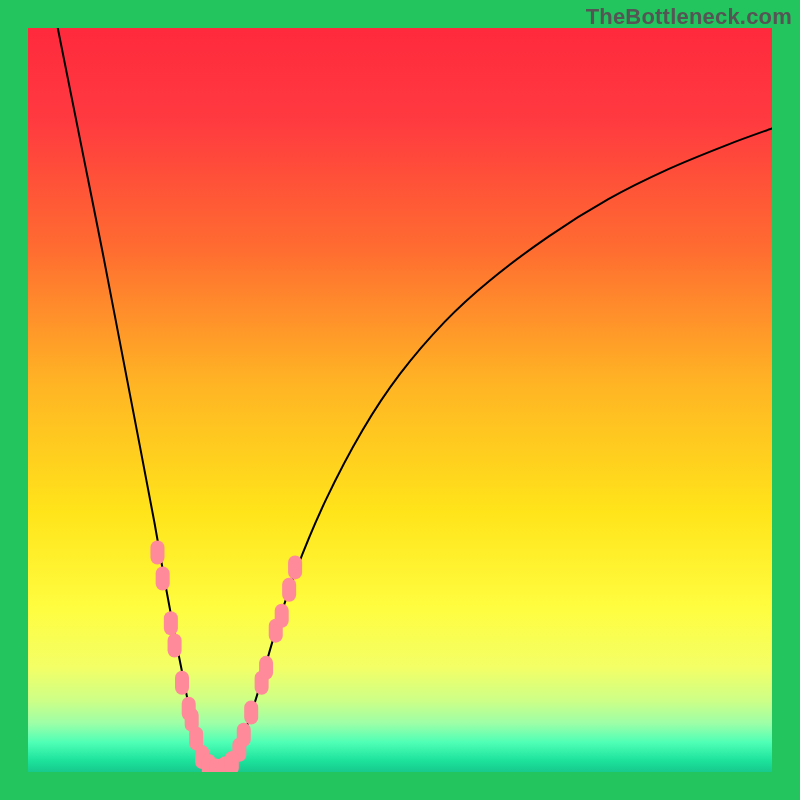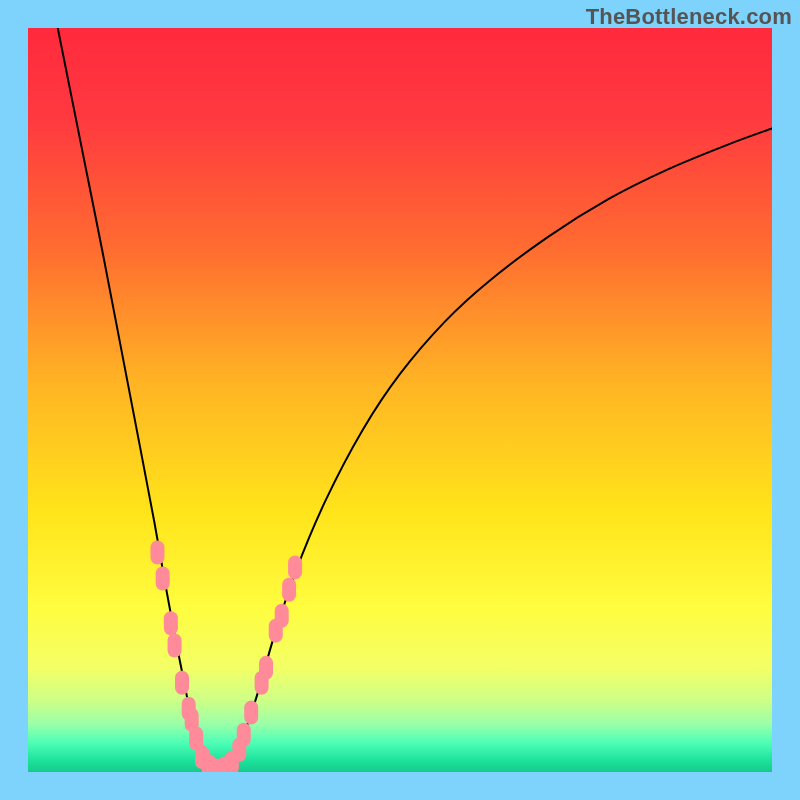--- a/index.html
+++ b/index.html
@@ -10,21 +10,21 @@
     overflow: hidden;
     background: #000;
     font-family: Arial, Helvetica, sans-serif;
   }
   .frame {
     position: absolute;
     left: 0;
     top: 0;
     width: 800px;
     height: 800px;
-    background: #7dd3fc;
+    background: #22c55e;
     text-align: right;
   }
   .watermark {
     position: absolute;
     right: 8px;
     top: 4px;
     color: #555;
     font-size: 22px;
     font-weight: 600;
     letter-spacing: 0.2px;

